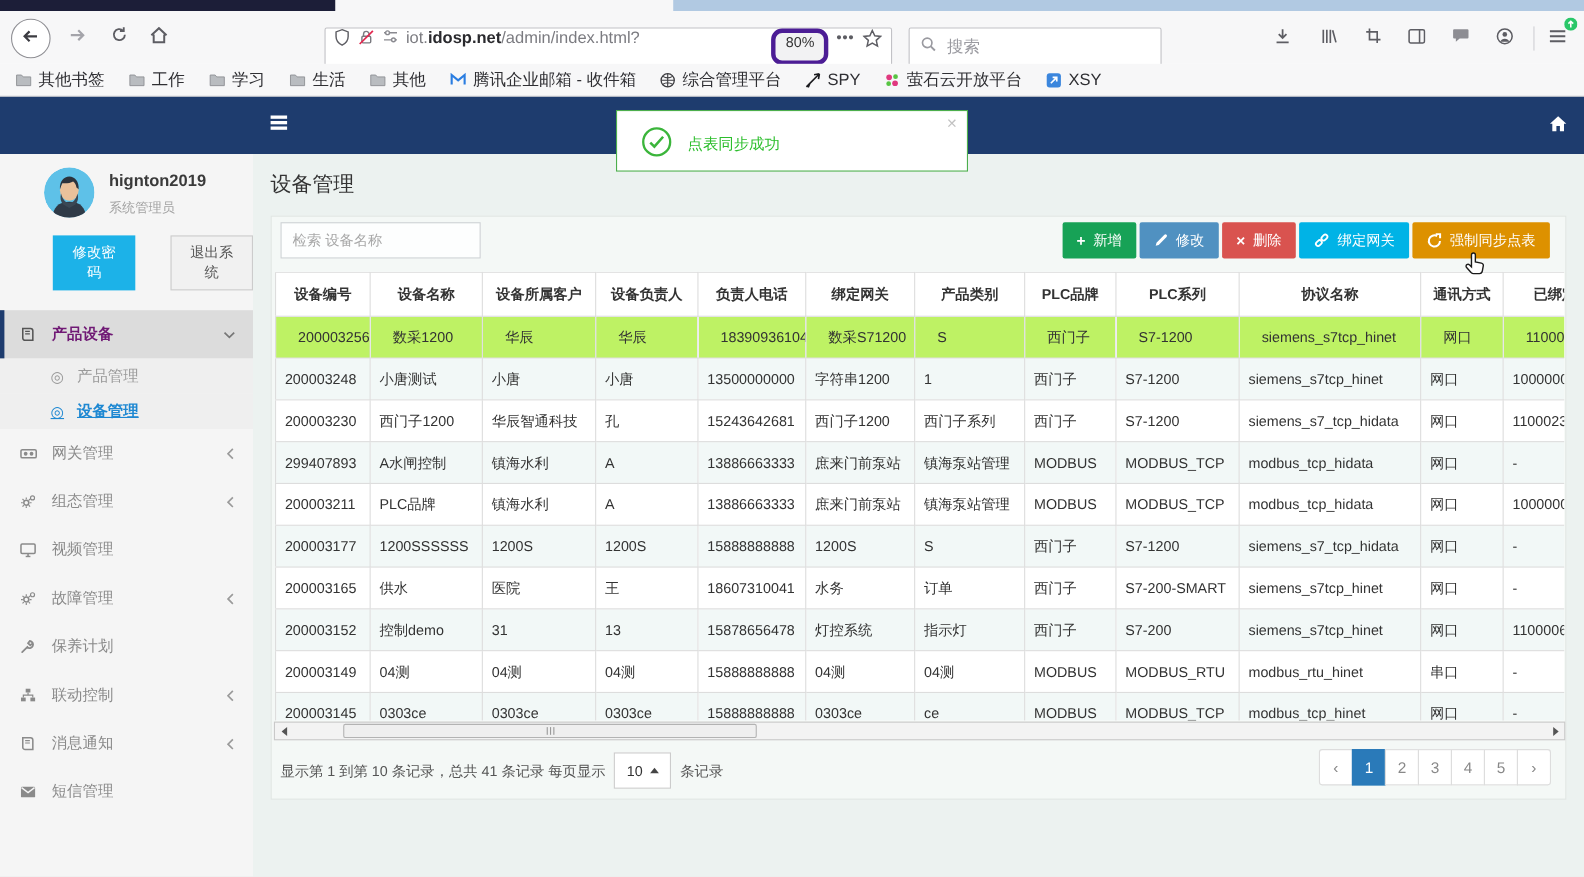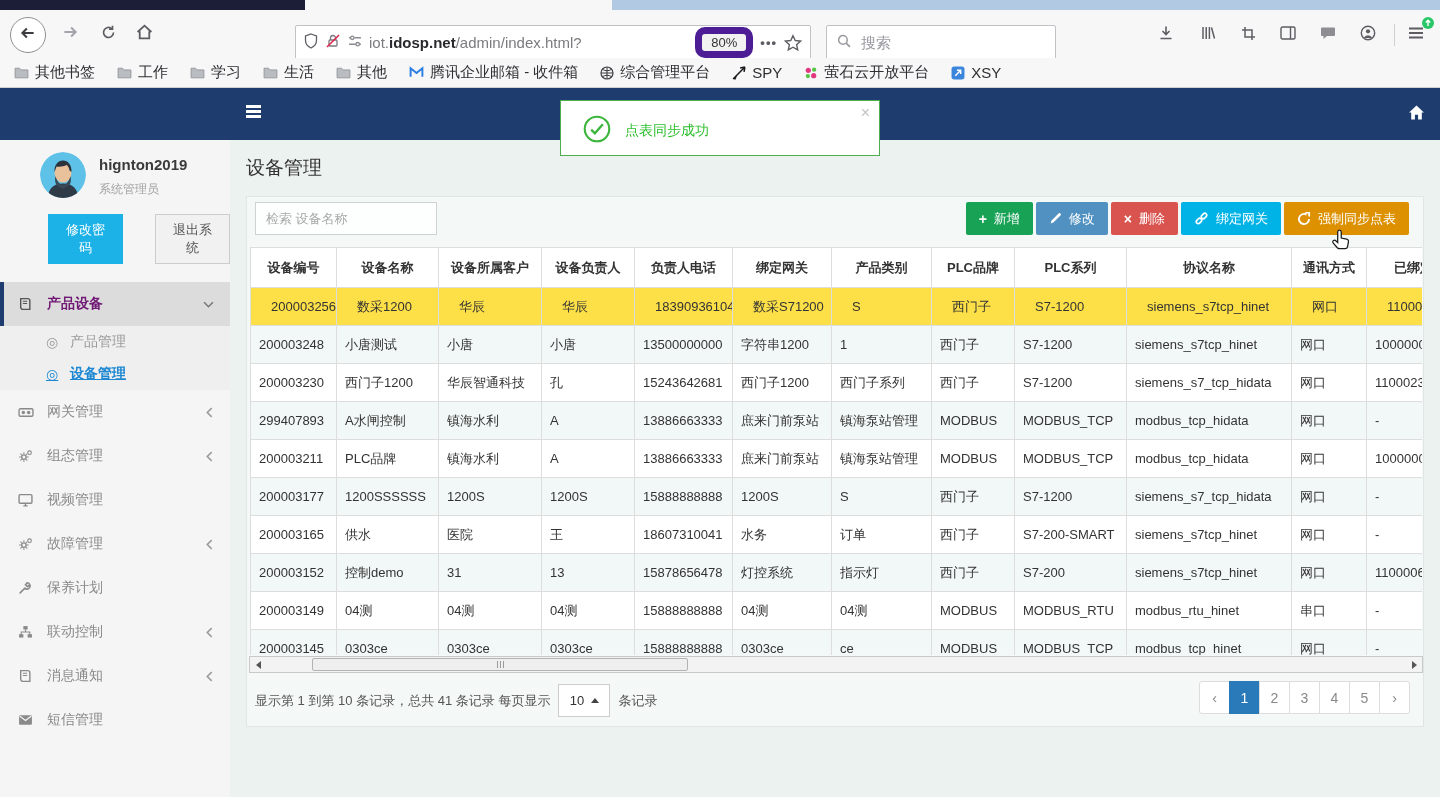--- a/index.html
+++ b/index.html
@@ -9,24 +9,24 @@
   .ts-seg{position:absolute;top:0;height:10px;}
   #ts1{left:0;width:305px;background:#1c1e38;}
   #ts2{left:305px;width:307px;background:#f7f7f8;}
   #ts3{left:612px;width:828px;background:#b1c9e2;}
 
   
   #nav-toolbar{position:absolute;left:0;top:10px;width:1440px;height:48px;background:#f7f7f8;}
   .nav-btn{position:absolute;top:8px;width:32px;height:32px;display:flex;align-items:center;justify-content:center;cursor:pointer;}
   #btn-back{left:10px;border:1px solid #8f8f94;border-radius:50%;width:34px;height:34px;top:7px;background:#fff;}
   #btn-fwd{left:54px;} #btn-reload{left:92px;} #btn-home{left:128px;}
-  #urlbar{position:absolute;left:295px;top:15px;width:516px;height:35px;background:#fff;border:1px solid #c2c2c6;border-radius:2px;display:flex;align-items:center;padding:0 8px;box-sizing:border-box;gap:7px;}
+  #urlbar{position:absolute;left:295px;top:15px;width:516px;height:35px;background:#fff;border:1px solid #c2c2c6;border-radius:2px;display:flex;padding:0 8px;box-sizing:border-box;gap:7px;}
   #url-text{font-size:15px;white-space:nowrap;overflow:hidden;}
   .u-gray{color:#7b7b80;} .u-dark{color:#2a2a2e;font-weight:bold;}
-  #zoom-pill{margin-left:auto;border:7px solid #4c1d95;border-radius:10px;background:#f2f2f3;font-size:13px;color:#333;padding:1px 9px;cursor:pointer;}
+  #zoom-pill{margin-left:auto;border:4px solid #4c1d95;border-radius:10px;background:#f2f2f3;font-size:13px;color:#333;padding:1px 9px;cursor:pointer;}
   #dots-btn{color:#5d5d63;font-size:13px;font-weight:bold;letter-spacing:1px;cursor:pointer;}
   #star-btn{cursor:pointer;display:flex;}
   #searchbar{position:absolute;left:826px;top:15px;width:230px;height:35px;background:#fff;border:1px solid #c2c2c6;border-radius:2px;display:flex;align-items:center;gap:8px;padding:0 10px;box-sizing:border-box;}
   #searchbar input{border:none;outline:none;font-size:15px;width:100%;font-family:inherit;background:transparent;color:#333;}
   #searchbar input::placeholder{color:#9a9aa0;}
   .ff-ico{position:absolute;top:9px;width:32px;height:32px;display:flex;align-items:center;justify-content:center;cursor:pointer;}
   #ico-divider{position:absolute;left:1394px;top:14px;width:1px;height:22px;background:#d0d0d4;}
   #ico-burger{left:1400px;} 
   #burger-badge{position:absolute;right:-2px;top:-4px;}
 
@@ -68,21 +68,21 @@
   #btn-row{position:absolute;right:14px;top:5px;display:flex;gap:3px;}
   .tb-btn{height:33px;padding:0 13px;color:#fff;font-size:13px;border:none;display:flex;align-items:center;gap:7px;cursor:pointer;font-family:inherit;border-radius:2px;white-space:nowrap;}
   .tb-btn .bi{display:flex;font-weight:bold;font-size:14px;line-height:1;}
 
   #table-wrap{position:absolute;left:3px;top:50px;width:1172px;height:408px;overflow:hidden;background:#fff;}
   table{border-collapse:collapse;table-layout:fixed;width:1236px;font-size:13px;color:#333;}
   th{height:37px;font-weight:bold;text-align:center;background:#fff;border-right:1px solid #ddd;border-bottom:1px solid #ddd;border-top:1px solid #ddd;overflow:hidden;white-space:nowrap;cursor:pointer;}
   td{height:37px;padding:0 8px;border-right:1px solid #ddd;border-bottom:1px solid #ddd;overflow:hidden;white-space:nowrap;background:#fff;}
   table{border-left:1px solid #ddd;}
   tr.striped td{background:#f2f8f7;}
-  tr.selected td{background:#fde047;padding-left:20px;}
+  tr.selected td{background:#bef264;padding-left:20px;}
 
   
   #hscroll{position:absolute;left:2px;top:459px;width:1174px;height:17px;background:#f3f3f3;border:1px solid #c9c9c9;box-sizing:border-box;}
   .sb-btn{position:absolute;top:0;width:16px;height:15px;display:flex;align-items:center;justify-content:center;cursor:pointer;}
   #sb-left{left:0;} #sb-right{right:0;}
   .tri-l{width:0;height:0;border-top:4px solid transparent;border-bottom:4px solid transparent;border-right:5px solid #555;}
   .tri-r{width:0;height:0;border-top:4px solid transparent;border-bottom:4px solid transparent;border-left:5px solid #555;}
   #sb-thumb{position:absolute;left:62px;top:1px;width:376px;height:13px;background:#efefef;border:1px solid #b3b3b3;border-radius:2px;box-sizing:border-box;cursor:pointer;display:flex;align-items:center;justify-content:center;gap:2px;}
   #sb-thumb i{display:block;width:1px;height:7px;background:#9a9a9a;}
 

